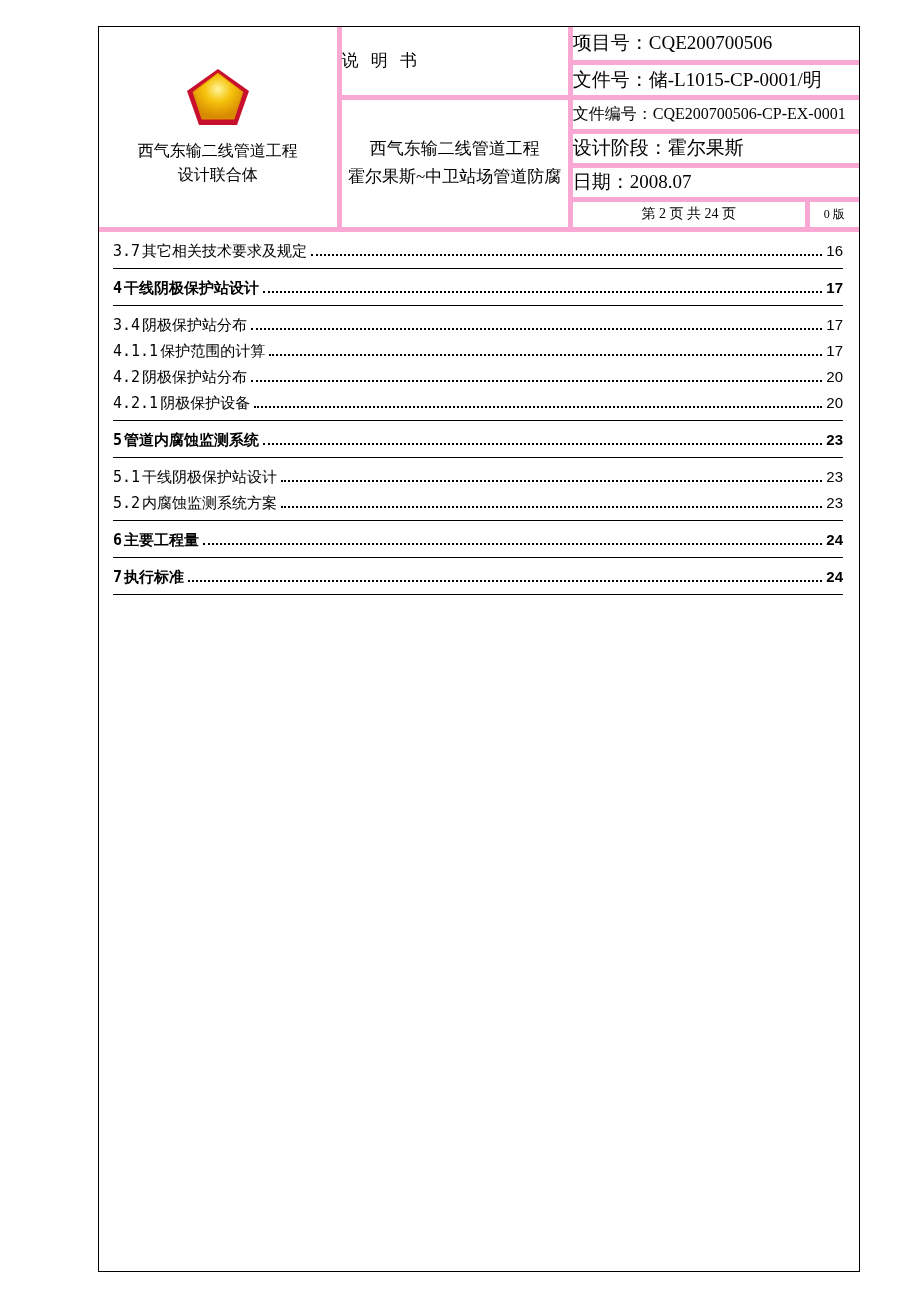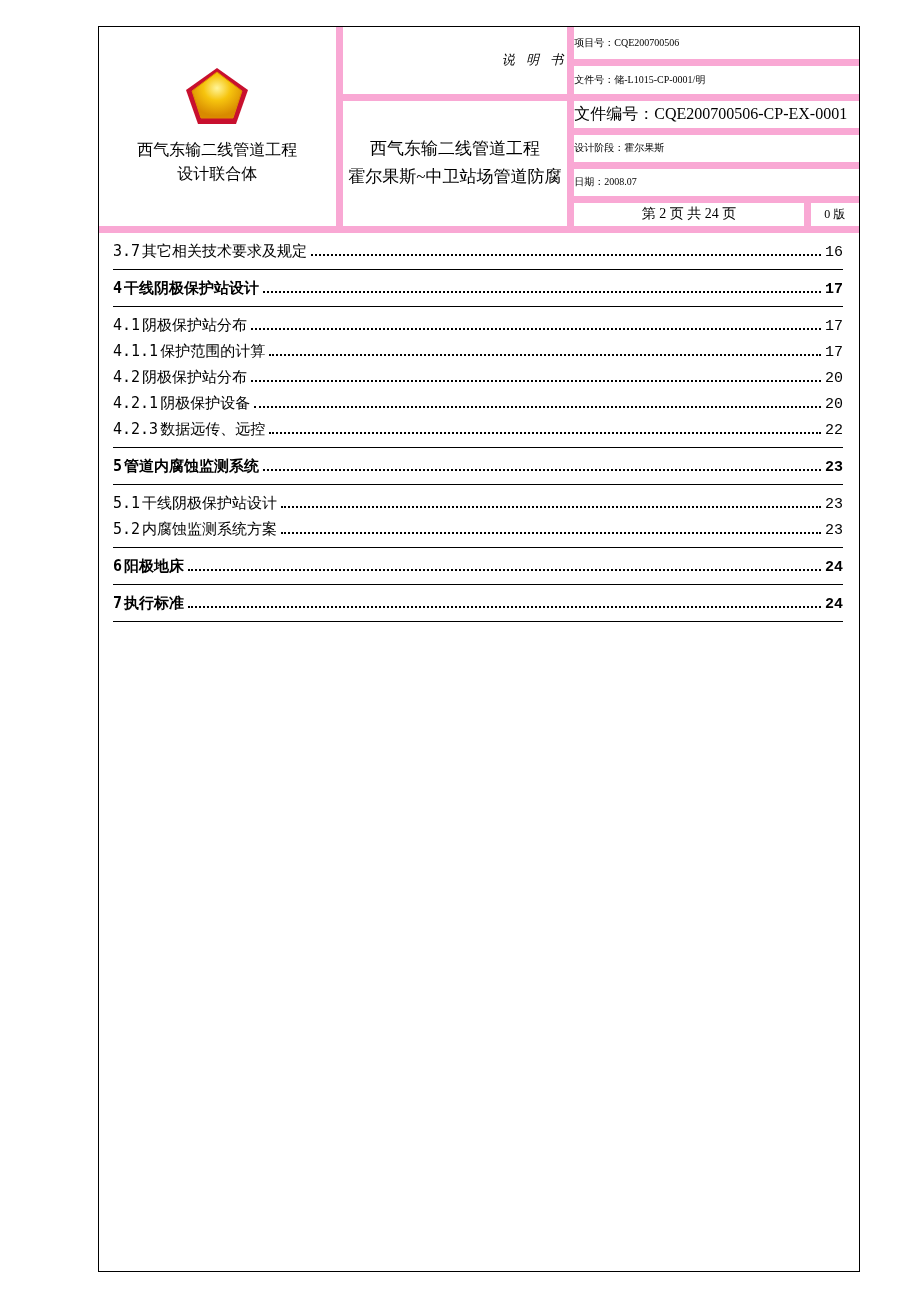--- a/index.html
+++ b/index.html
@@ -24,21 +24,21 @@
     width: 762px;
     height: 1246px;
     border: 1.5px solid #000;
   }
   
   .hdr {
     width: 100%;
     border-collapse: collapse;
   }
   .hdr td {
-    border: 7px solid #f9a8d4;
+    border: 5px solid #f9a8d4;
     padding: 0;
     vertical-align: middle;
   }
   .hdr .no-top { border-top: none; }
   .hdr .no-left { border-left: none; }
   .hdr .no-right { border-right: none; }
   .logo-cell {
     width: 240px;
     height: 188px;
     text-align: center;
@@ -51,33 +51,32 @@
     justify-content: center;
     height: 100%;
   }
   .logo-svg { margin-bottom: 10px; }
   .logo-text {
     font-size: 16px;
     line-height: 24px;
   }
   .mid-top {
     height: 70px;
-    text-align: right;
-    font-size: 13px;
+    text-align: left;
+    font-size: 17px;
     letter-spacing: 4px;
-    font-style: italic;
   }
   .mid-bot {
     text-align: center;
     font-size: 17px;
     line-height: 28px;
   }
   .meta {
     padding-left: 6px;
-    font-size: 10px;
+    font-size: 19px;
     height: 34px;
     white-space: nowrap;
   }
   .meta-sm { font-size: 16px; }
   .pager-row td { height: 30px; }
   .pager {
     text-align: center;
     font-size: 14px;
     border-right: 1px solid #000;
   }
@@ -102,21 +101,21 @@
     font-family: "SimSun", monospace;
   }
   .toc-row .title { margin-left: 2px; }
   .toc-row .leader {
     flex: 1;
     border-bottom: 2px dotted #000;
     margin: 0 4px 4px 4px;
     min-width: 10px;
   }
   .toc-row.bold .leader { border-bottom-width: 2px; }
-  .toc-row .pg { font-family: Liberation Mono, monospace; }
+  .toc-row .pg { font-family: Liberation Sans, sans-serif; }
   .toc-sep {
     border-top: 1px solid #000;
     margin: 4px 0 6px 0;
   }
 </style>
 </head>
 <body>
 
 <div class="page">
   <div class="frame">
@@ -188,21 +187,21 @@
         </div>
         <div class="toc-sep"></div>
         <div class="toc-row bold">
           <span class="num">4</span>
           <span class="title"> 干线阴极保护站设计</span>
           <span class="leader"></span>
           <span class="pg">17</span>
         </div>
         <div class="toc-sep"></div>
         <div class="toc-row">
-          <span class="num">4.1</span>
+          <span class="num">3.4</span>
           <span class="title"> 阴极保护站分布</span>
           <span class="leader"></span>
           <span class="pg">17</span>
         </div>
         <div class="toc-row">
           <span class="num">4.1.1</span>
           <span class="title"> 保护范围的计算</span>
           <span class="leader"></span>
           <span class="pg">17</span>
         </div>
@@ -211,26 +210,20 @@
           <span class="title"> 阴极保护站分布</span>
           <span class="leader"></span>
           <span class="pg">20</span>
         </div>
         <div class="toc-row">
           <span class="num">4.2.1</span>
           <span class="title"> 阴极保护设备</span>
           <span class="leader"></span>
           <span class="pg">20</span>
         </div>
-        <div class="toc-row">
-          <span class="num">4.2.3</span>
-          <span class="title"> 数据远传、远控</span>
-          <span class="leader"></span>
-          <span class="pg">22</span>
-        </div>
         <div class="toc-sep"></div>
         <div class="toc-row bold">
           <span class="num">5</span>
           <span class="title"> 管道内腐蚀监测系统</span>
           <span class="leader"></span>
           <span class="pg">23</span>
         </div>
         <div class="toc-sep"></div>
         <div class="toc-row">
           <span class="num">5.1</span>
@@ -240,21 +233,21 @@
         </div>
         <div class="toc-row">
           <span class="num">5.2</span>
           <span class="title"> 内腐蚀监测系统方案</span>
           <span class="leader"></span>
           <span class="pg">23</span>
         </div>
         <div class="toc-sep"></div>
         <div class="toc-row bold">
           <span class="num">6</span>
-          <span class="title"> 阳极地床</span>
+          <span class="title"> 主要工程量</span>
           <span class="leader"></span>
           <span class="pg">24</span>
         </div>
         <div class="toc-sep"></div>
         <div class="toc-row bold">
           <span class="num">7</span>
           <span class="title"> 执行标准</span>
           <span class="leader"></span>
           <span class="pg">24</span>
         </div>

